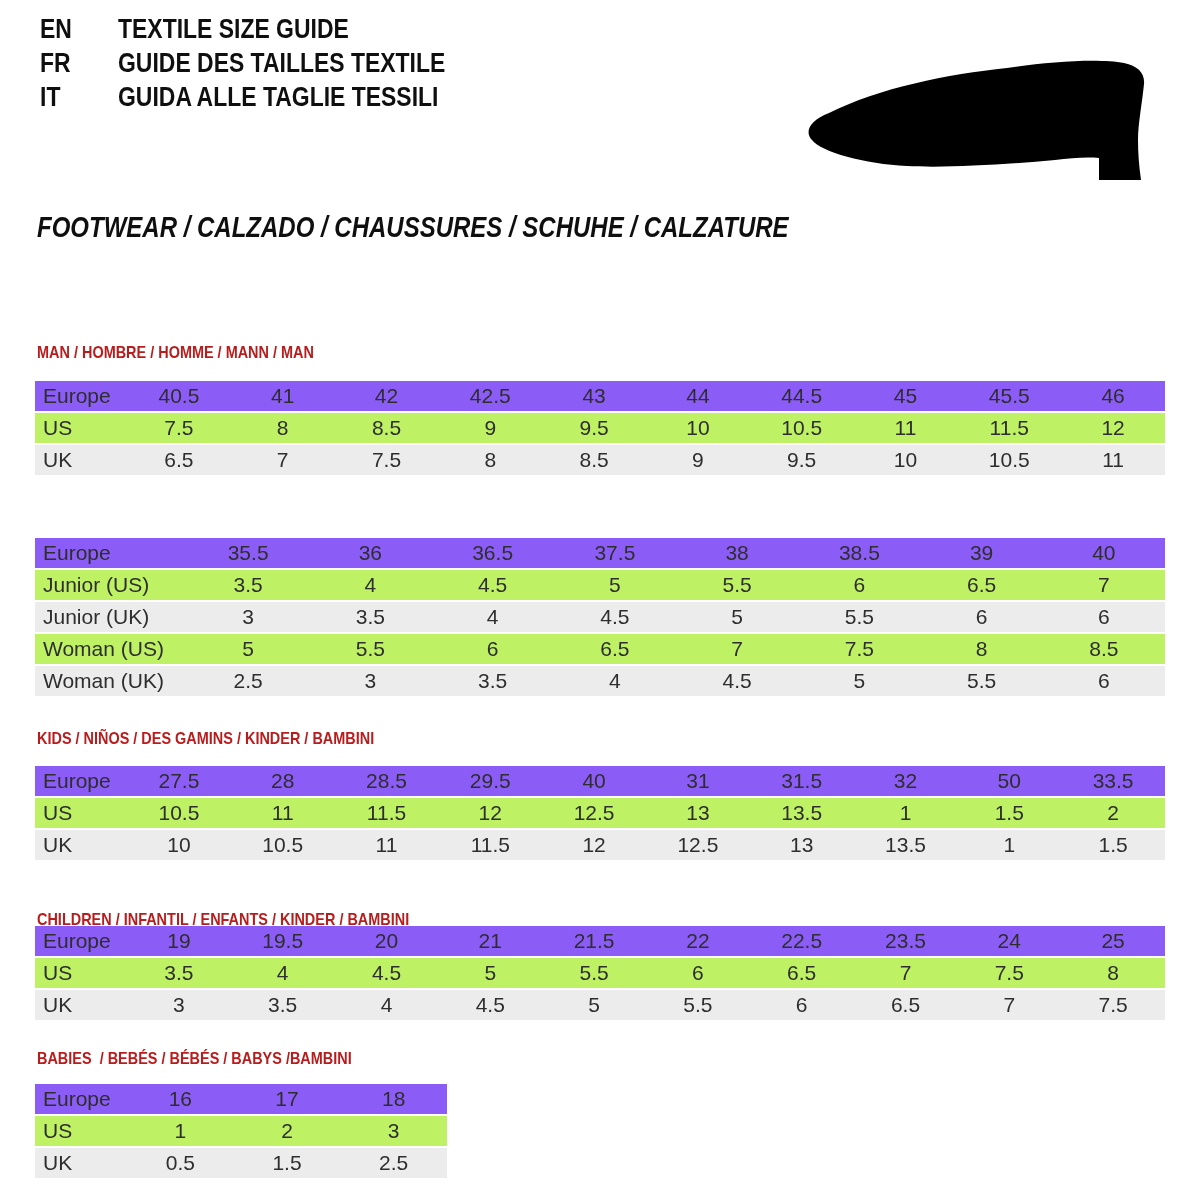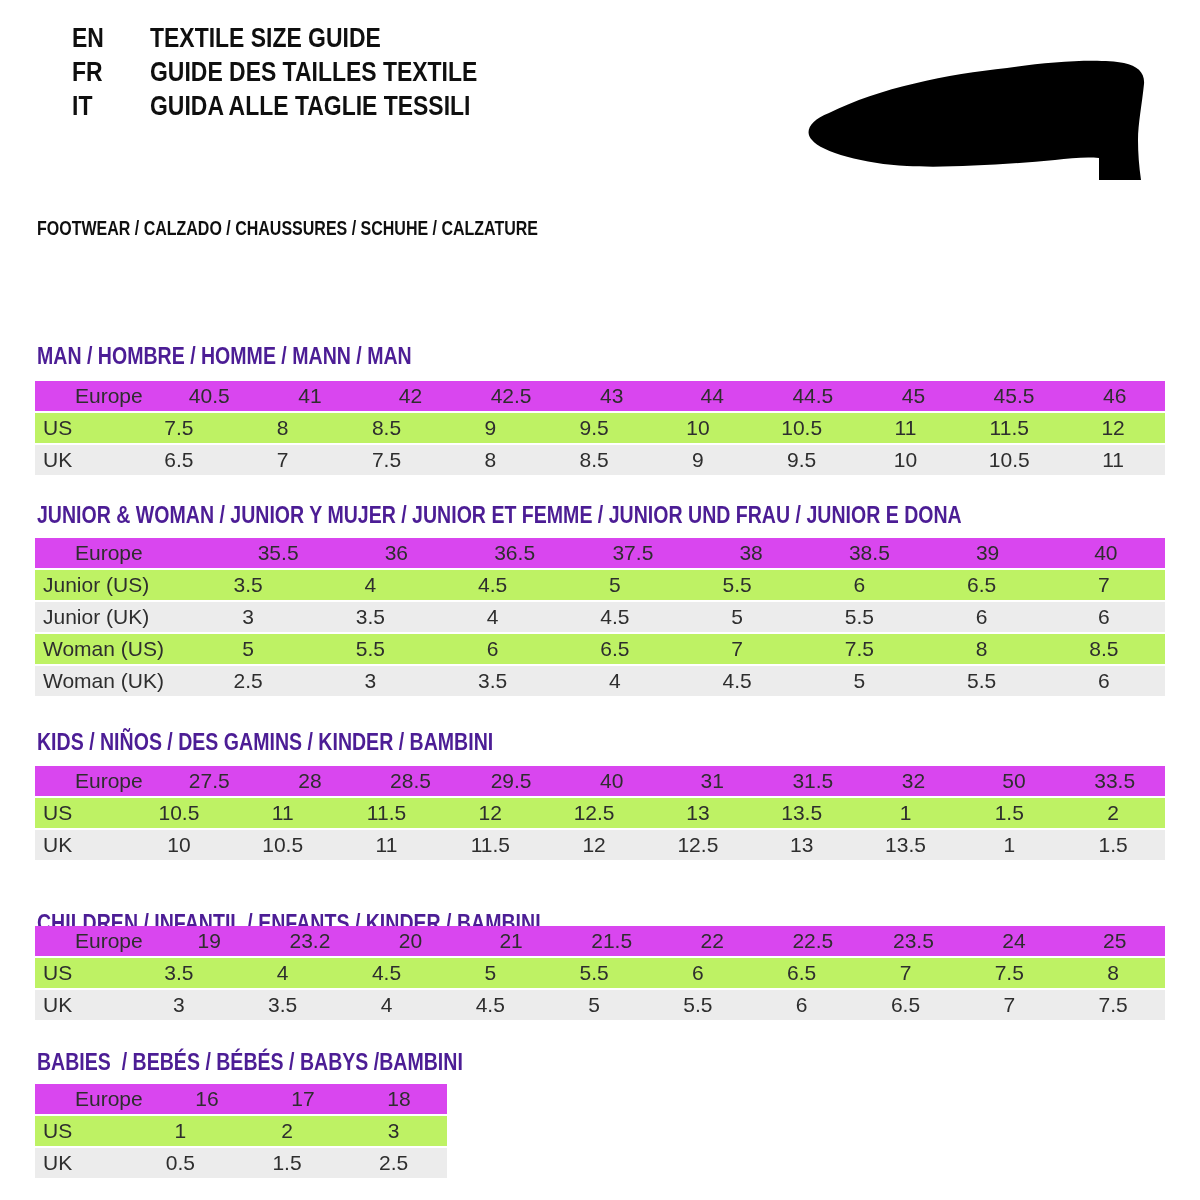--- a/index.html
+++ b/index.html
@@ -4,38 +4,38 @@
 <style>
   html,body{margin:0;padding:0;background:#fff;}
   .page{
     position:relative;width:1200px;height:1200px;background:#ffffff;
     font-family:"Liberation Sans",sans-serif;color:#2b2b2b;overflow:hidden;
   }
   .cond{display:inline-block;transform:scaleX(0.85);transform-origin:0 50%;white-space:pre;}
   .cond80{display:inline-block;transform:scaleX(0.80);transform-origin:0 50%;white-space:pre;}
 
   
-  .lang-header{position:absolute;left:40px;top:21px;margin-left:32px;}
+  .lang-header{position:absolute;left:40px;top:12px;}
   .lang-row{display:flex;height:34px;align-items:center;font-weight:bold;font-size:27px;color:#0f0f0f;}
   .lang-code{width:78px;}
 
   
-  .footwear{position:absolute;left:37px;top:217px;font-weight:bold;font-size:20px;color:#0f0f0f;}
+  .footwear{position:absolute;left:37px;top:210px;font-weight:bold;font-size:30px;color:#0f0f0f;font-style:italic;}
 
   
   .shoe{position:absolute;left:800px;top:58px;}
 
   
-  .section-title{position:absolute;left:37px;font-weight:bold;font-size:23px;color:#4c1d95;}
+  .section-title{position:absolute;left:37px;font-weight:bold;font-size:17px;color:#b91c1c;}
 
   
   .stable{position:absolute;left:35px;width:1130px;}
   .stable.narrow{width:412px;}
   .trow{display:flex;height:30px;margin-bottom:2px;align-items:center;font-size:21px;color:#2e2e2e;background:#bef264;}
-  .trow.head{background:#d946ef;padding-left:32px;}
+  .trow.head{background:#8b5cf6;}
   .trow.lt{background:#ececec;justify-content:space-between;}
   .cell.label{width:92px;padding-left:8px;box-sizing:border-box;}
   .stable.wide-label .cell.label{width:152px;}
   .cell.num{flex:1;text-align:center;}
 </style>
 </head>
 <body>
 
 <div class="page">
 
@@ -111,23 +111,20 @@
         <div class="cell num">8</div>
         <div class="cell num">8.5</div>
         <div class="cell num">9</div>
         <div class="cell num">9.5</div>
         <div class="cell num">10</div>
         <div class="cell num">10.5</div>
         <div class="cell num">11</div>
       </div>
     </div>
 
-  <div class="section-title" style="top:502px">
-    <span class="cond">JUNIOR &amp; WOMAN / JUNIOR Y MUJER / JUNIOR ET FEMME / JUNIOR UND FRAU / JUNIOR E DONA</span>
-  </div>
   <div class="stable wide-label" style="top:538px">
       <div class="trow head">
         <div class="cell label">Europe</div>
         <div class="cell num">35.5</div>
         <div class="cell num">36</div>
         <div class="cell num">36.5</div>
         <div class="cell num">37.5</div>
         <div class="cell num">38</div>
         <div class="cell num">38.5</div>
         <div class="cell num">39</div>
@@ -224,21 +221,21 @@
       </div>
     </div>
 
   <div class="section-title" style="top:910px">
     <span class="cond">CHILDREN / INFANTIL / ENFANTS / KINDER / BAMBINI</span>
   </div>
   <div class="stable" style="top:926px">
       <div class="trow head">
         <div class="cell label">Europe</div>
         <div class="cell num">19</div>
-        <div class="cell num">23.2</div>
+        <div class="cell num">19.5</div>
         <div class="cell num">20</div>
         <div class="cell num">21</div>
         <div class="cell num">21.5</div>
         <div class="cell num">22</div>
         <div class="cell num">22.5</div>
         <div class="cell num">23.5</div>
         <div class="cell num">24</div>
         <div class="cell num">25</div>
       </div>
       <div class="trow ">

